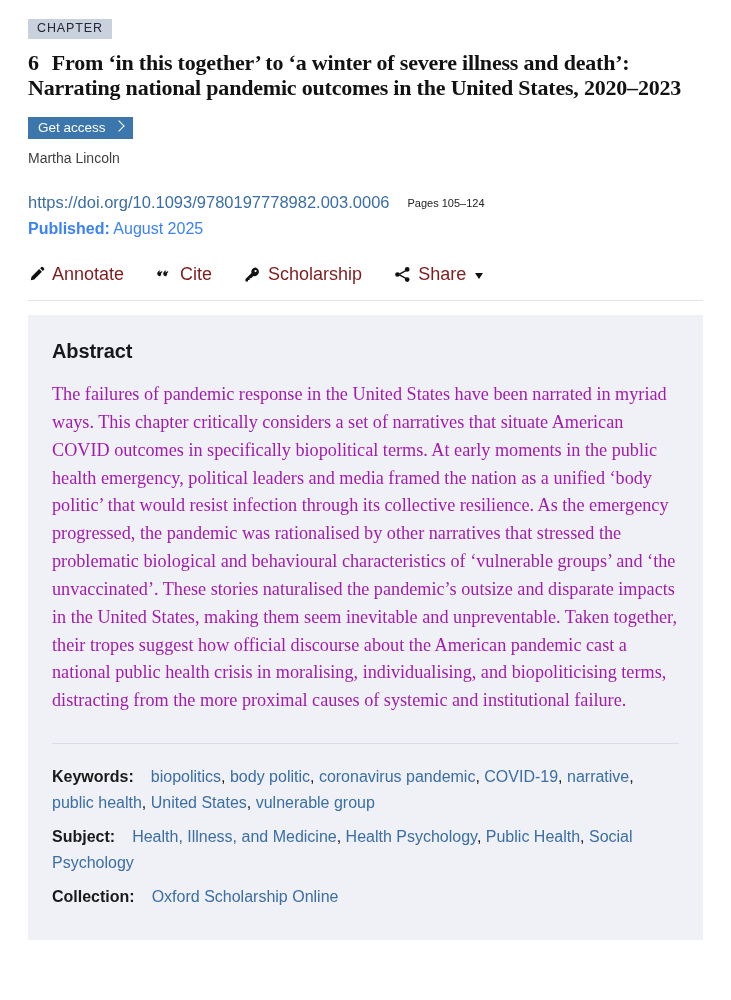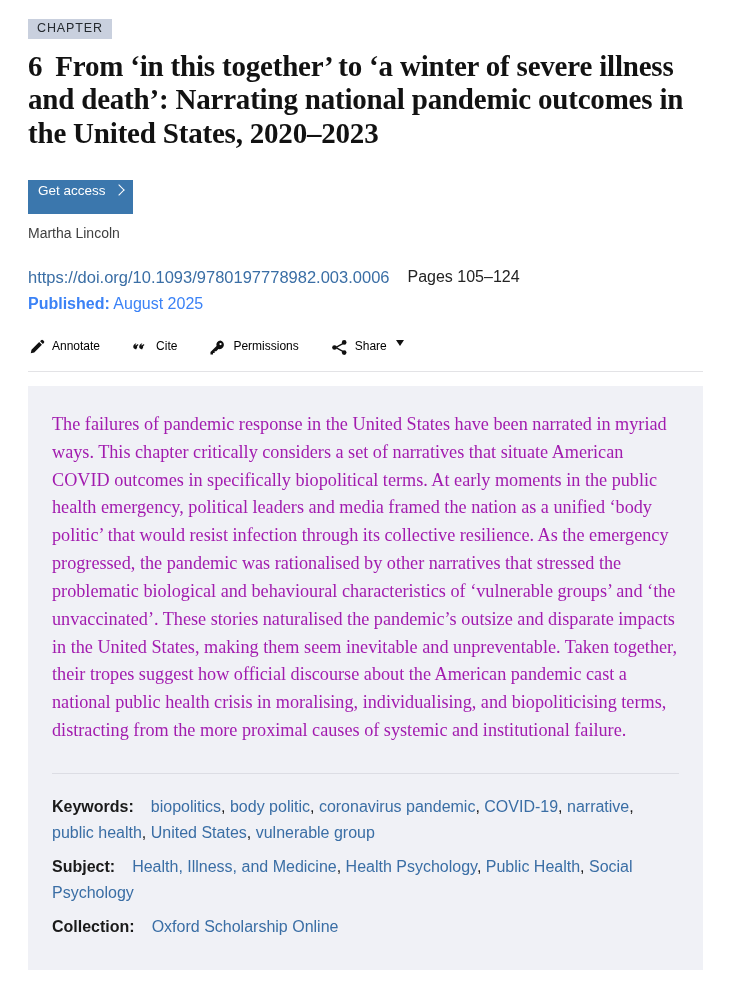--- a/index.html
+++ b/index.html
@@ -34,38 +34,38 @@
     font-size: 12.5px;
     letter-spacing: 0.9px;
     font-weight: 400;
     line-height: 1;
   }
 
   
   .title {
     font-family: "Liberation Serif", serif;
     font-weight: bold;
-    font-size: 29px;
+    font-size: 22px;
     line-height: 1.16;
     letter-spacing: -0.2px;
     color: #121212;
-    margin: 11px 0 16px 0;
+    margin: 11px 0 2px 0;
     max-width: 672px;
   }
   .title .chapnum {
     margin-right: 13px;
   }
 
   
   .get-access {
     display: inline-flex;
     align-items: center;
     gap: 9px;
     margin-top: 14px;
-    padding: 4px 10px 16px 10px;
+    padding: 4px 10px 5px 10px;
     background: #3b77ad;
     color: #ffffff;
     font-size: 13.5px;
     line-height: 1;
     cursor: pointer;
     border: none;
   }
   .get-access .chev {
     display: inline-block;
     width: 7px;
@@ -83,55 +83,56 @@
     margin-top: 11px;
     font-size: 14px;
     color: #404040;
     text-decoration: none;
     cursor: pointer;
   }
 
   
   .doi-row {
     display: flex;
-    align-items: flex-start;
+    align-items: center;
     margin-top: 27px;
     gap: 18px;
   }
   .doi-link {
     font-size: 16.5px;
     color: #3a6ea5;
     text-decoration: none;
     cursor: pointer;
   }
   .pages {
-    font-size: 16px;
+    font-size: 11px;
     color: #232323;
   }
   .published {
     margin-top: 8px;
     font-size: 16px;
     color: #3b82f6;
   }
   .published b { font-weight: bold; }
 
   
   .toolbar {
     display: flex;
     align-items: center;
     gap: 32px;
     margin-top: 26px;
     padding-bottom: 15px;
     border-bottom: 1px solid #e3e3e6;
   }
   .tool {
     display: inline-flex;
+    align-items: center;
     gap: 7px;
-    font-size: 12px;
-    color: #000000;
+    font-size: 18px;
+    color: #7f1d1d;
     cursor: pointer;
     background: none;
     border: none;
     padding: 0;
     font-family: "Liberation Sans", sans-serif;
   }
   .tool svg { display: block; }
   .caret {
     display: inline-block;
     width: 0; height: 0;
@@ -236,38 +237,39 @@
       </span>
       <span>Cite</span>
     </button>
 
     <button class="tool">
       <span>
         <svg width="17" height="17" viewBox="0 0 16 16" fill="#111111">
             <path d="M10.8 1.4a3.9 3.9 0 0 0-3.7 5.1L1.4 12.2v2.4h2.4v-1.5h1.5v-1.5h1.5l2.1-2.1a3.9 3.9 0 1 0 1.9-8.1zm1.1 3.4a1.05 1.05 0 1 1-2.1 0 1.05 1.05 0 0 1 2.1 0z"></path>
           </svg>
       </span>
-      <span>Permissions</span>
+      <span>Scholarship</span>
     </button>
 
     <button class="tool">
       <span>
         <svg width="17" height="17" viewBox="0 0 16 16" fill="#111111">
             <circle cx="12.4" cy="3.2" r="2.2"></circle>
             <circle cx="3.3" cy="8" r="2.2"></circle>
             <circle cx="12.4" cy="12.8" r="2.2"></circle>
             <path d="M4.4 7.3l7.3-3.9.6 1.1-7.3 3.9zM4.4 8.7l7.3 3.9.6-1.1-7.3-3.9z"></path>
           </svg>
       </span>
       <span>Share</span>
       <span class="caret"></span>
     </button>
   </div>
 
   <div class="abstract-panel">
+    <h2 class="abstract-heading">Abstract</h2>
     <p class="abstract-body">The failures of pandemic response in the United States have been narrated in myriad ways. This chapter critically considers a set of narratives that situate American COVID outcomes in specifically biopolitical terms. At early moments in the public health emergency, political leaders and media framed the nation as a unified ‘body politic’ that would resist infection through its collective resilience. As the emergency progressed, the pandemic was rationalised by other narratives that stressed the problematic biological and behavioural characteristics of ‘vulnerable groups’ and ‘the unvaccinated’. These stories naturalised the pandemic’s outsize and disparate impacts in the United States, making them seem inevitable and unpreventable. Taken together, their tropes suggest how official discourse about the American pandemic cast a national public health crisis in moralising, individualising, and biopoliticising terms, distracting from the more proximal causes of systemic and institutional failure.</p>
 
     <div class="meta-divider"></div>
 
     <div class="meta-row">
       <span class="meta-label">Keywords:</span><span class="meta-links"><a class="meta-link" href="#">biopolitics</a><span class="sep">, </span><a class="meta-link" href="#">body politic</a><span class="sep">, </span><a class="meta-link" href="#">coronavirus pandemic</a><span class="sep">, </span><a class="meta-link" href="#">COVID-19</a><span class="sep">, </span><a class="meta-link" href="#">narrative</a><span class="sep">, </span><a class="meta-link" href="#">public health</a><span class="sep">, </span><a class="meta-link" href="#">United States</a><span class="sep">, </span><a class="meta-link" href="#">vulnerable group</a></span>
     </div>
 
     <div class="meta-row">
       <span class="meta-label">Subject:</span><span class="meta-links"><a class="meta-link" href="#">Health, Illness, and Medicine</a><span class="sep">, </span><a class="meta-link" href="#">Health Psychology</a><span class="sep">, </span><a class="meta-link" href="#">Public Health</a><span class="sep">, </span><a class="meta-link" href="#">Social Psychology</a></span>

